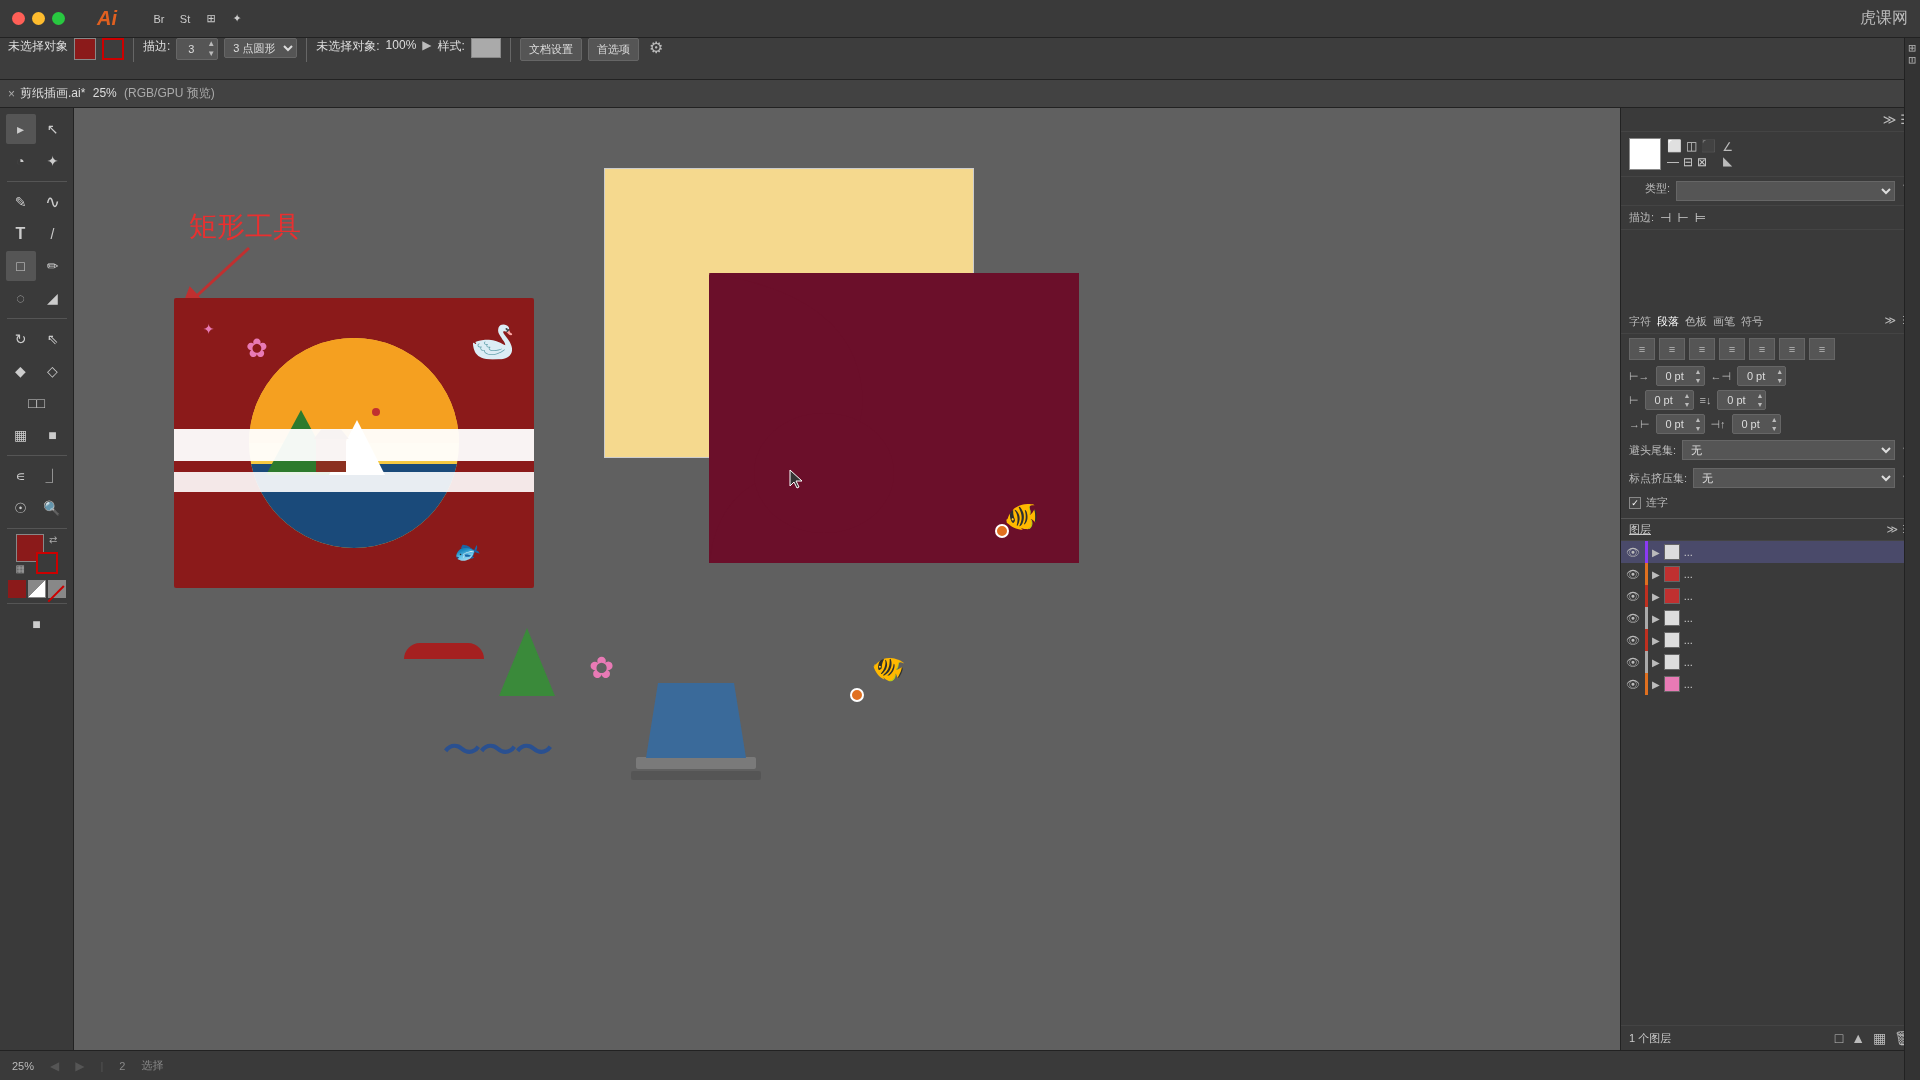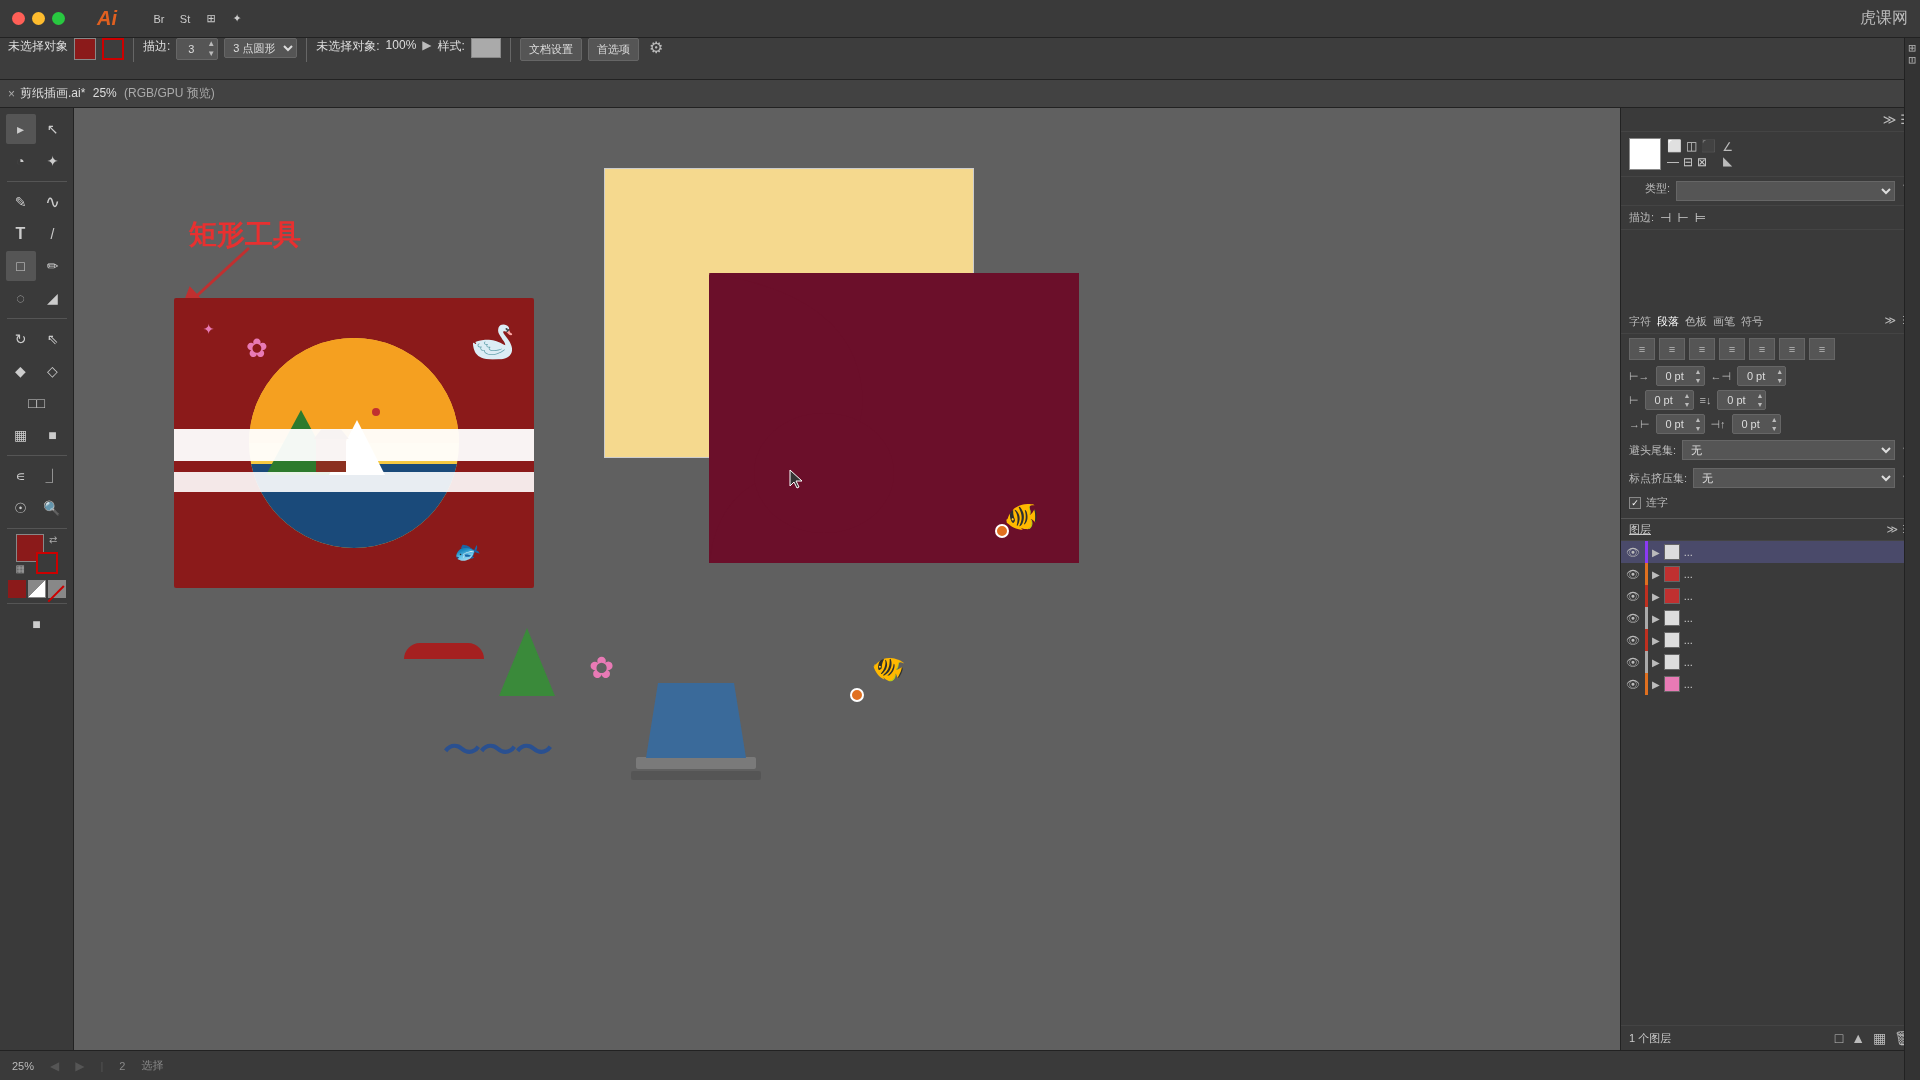--- a/index.html
+++ b/index.html
@@ -275,21 +275,21 @@
       <div class="none-icon"></div>
     </div>
     <div class="tool-sep"></div>
     <div class="tool-row">
       <button class="tool-btn">■</button>
     </div>
   </div>
 
   <div id="canvas-area">
 
-    <div class="annotation-text" style="color:#e83030;font-size:28px;font-weight:bold;position:absolute;left:115px;top:100px;margin-top:8px;">矩形工具</div>
+    <div class="annotation-text" style="color:#e83030;font-size:28px;font-weight:normal;position:absolute;left:115px;top:100px;">矩形工具</div>
 
     <svg style="position:absolute;left:95px;top:130px;" width="90" height="80">
       <line x1="80" y1="10" x2="20" y2="65" stroke="#c03030" stroke-width="3" marker-end="url(#arr)"></line>
       <defs>
         <marker id="arr" markerWidth="8" markerHeight="8" refX="4" refY="4" orient="auto">
           <path d="M0,0 L8,4 L0,8 Z" fill="#c03030"></path>
         </marker>
       </defs>
     </svg>
 

